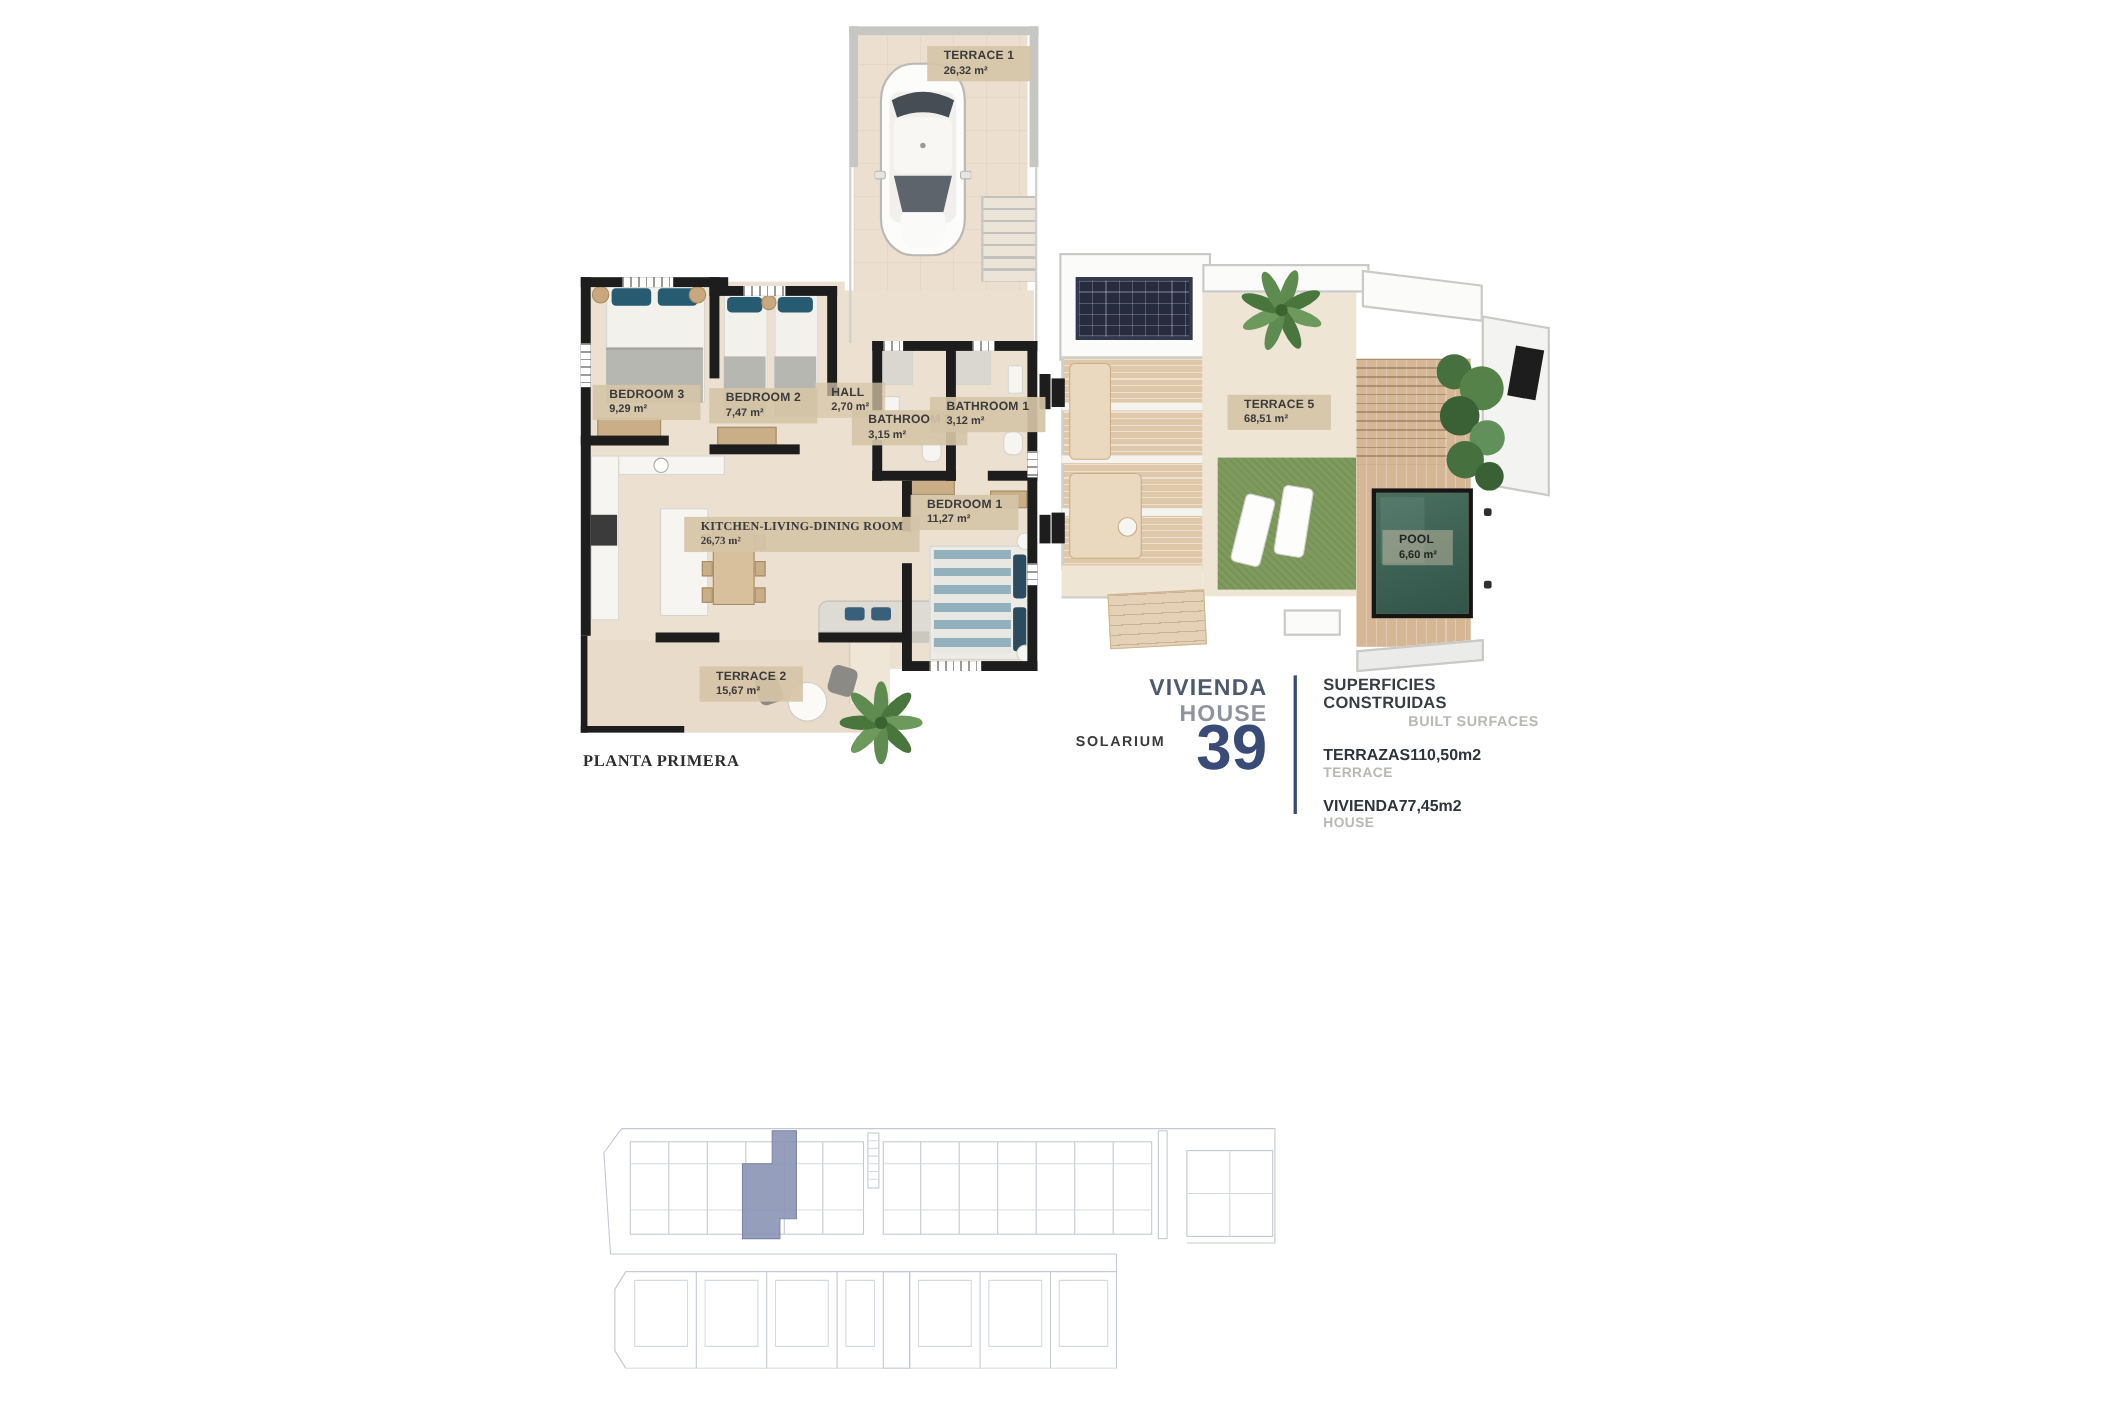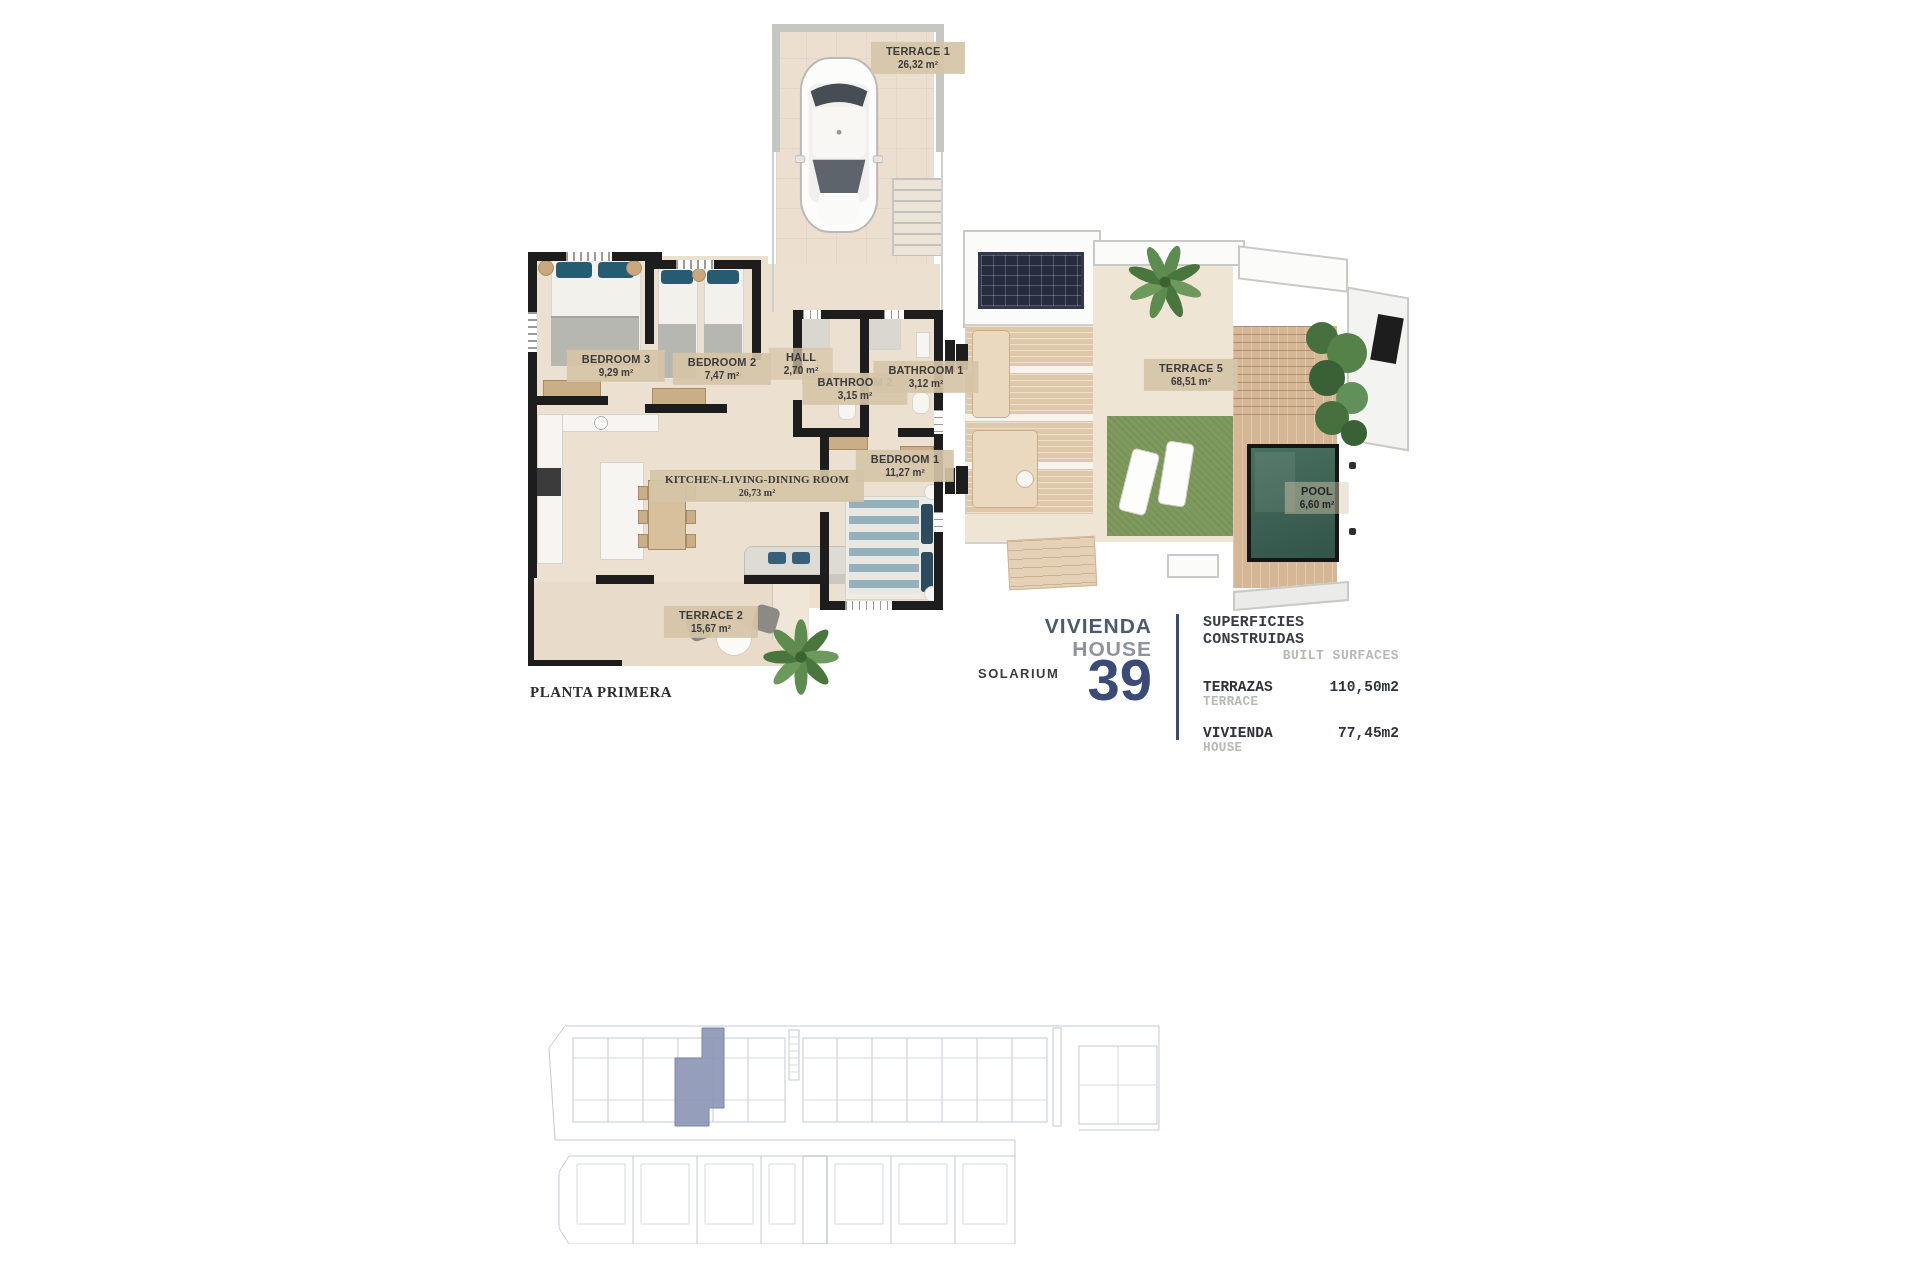--- a/index.html
+++ b/index.html
@@ -10,38 +10,38 @@
   .fl{position:absolute;z-index:1;}
   
   .fu{position:absolute;z-index:3;}
   
   .wl{position:absolute;background:#1d1d1d;z-index:6;}
   .gw{position:absolute;background:#c6c6c3;z-index:6;}
   .winh{position:absolute;z-index:7;background:repeating-linear-gradient(to bottom,#9b9b98 0 1.5px,#ffffff 1.5px 7px);}
   .winv{position:absolute;z-index:7;background:repeating-linear-gradient(to right,#9b9b98 0 1.5px,#ffffff 1.5px 7px);}
   
   .rlabel{position:absolute;z-index:9;transform:translate(-50%,-50%);
-          background:rgba(213,196,167,.92);padding:3px 15px;text-align:center;
-          color:#3b3b3b;line-height:1.25;margin-left:28px;}
+          background:rgba(213,196,167,.92);padding:3px 15px;
+          color:#3b3b3b;line-height:1.25;}
   .rlabel .rname{display:block;font-size:11px;font-weight:bold;white-space:nowrap;letter-spacing:.2px;}
   .rlabel .rarea{display:block;font-size:10px;font-weight:bold;}
   .plain-label{position:absolute;z-index:9;font-weight:bold;color:#2e2e2e;}
   .tan{background:#c9ae87;border:1px solid #a58c67;}
   .whitebox{background:#f6f5f1;border:1px solid #d6d3cc;}
   .circ{border-radius:50%;}
   
   .tb-name{position:absolute;left:1020px;width:132px;text-align:right;z-index:9;}
   .tb-vivienda{font-size:21px;font-weight:bold;color:#4d5a6e;letter-spacing:1px;}
   .tb-house{font-size:21px;font-weight:bold;color:#8e949d;letter-spacing:1px;}
   .tb-num{font-size:58px;font-weight:bold;color:#3a4b78;line-height:.95;}
-  .surf{position:absolute;left:1203px;top:614px;width:196px;z-index:9;font-family:Liberation Mono, monospace;}
+  .surf{position:absolute;left:1203px;top:614px;width:196px;z-index:9;}
   .surf .t-es{font-size:15px;font-weight:bold;color:#383d44;letter-spacing:.2px;}
   .surf .t-en{font-size:13px;font-weight:bold;color:#b8b8b5;text-align:right;letter-spacing:.5px;}
   .surf .row{margin-top:16px;}
-  .surf .row .l1{display:flex;justify-content:space-between;font-size:14.5px;font-weight:bold;color:#2f343b;}
+  .surf .row .l1{display:flex;font-size:14.5px;font-weight:bold;color:#2f343b;}
   .surf .row .l2{font-size:12.5px;font-weight:bold;color:#b8b8b5;letter-spacing:.4px;}
 </style>
 </head>
 <body>
 
 <section class="a" style="left:0;top:0;width:1000px;height:720px;">
 
   <div class="fl" style="left:776px;top:28px;width:158px;height:284px;background:#ecdfd0;
               background-image:repeating-linear-gradient(to right,rgba(0,0,0,.035) 0 1px,transparent 1px 30px),repeating-linear-gradient(to bottom,rgba(0,0,0,.035) 0 1px,transparent 1px 30px);"></div>
   <div class="gw" style="left:772px;top:24px;width:172px;height:8px;"></div>

